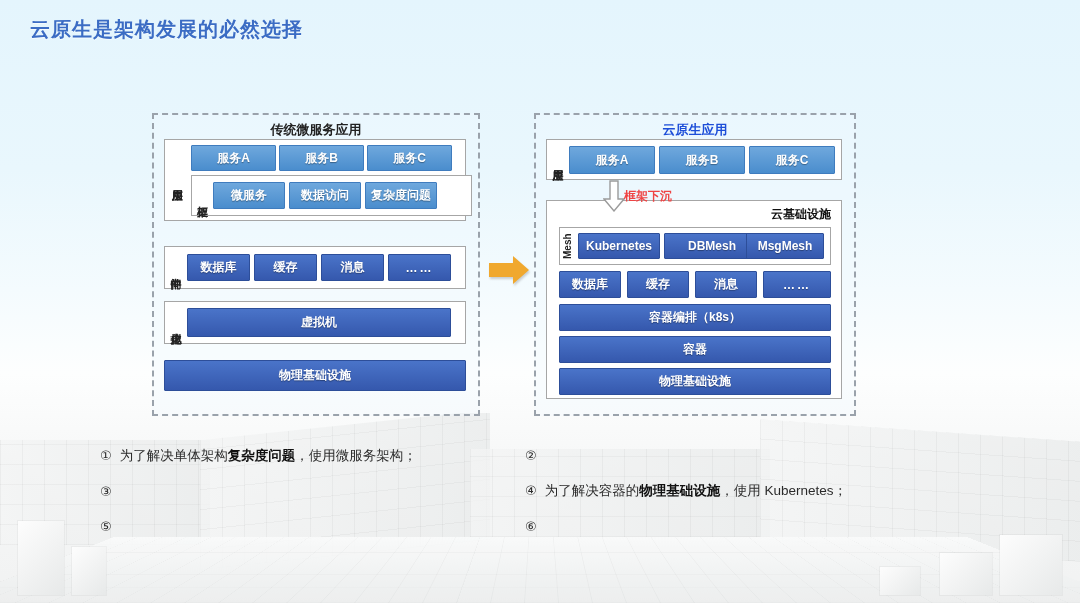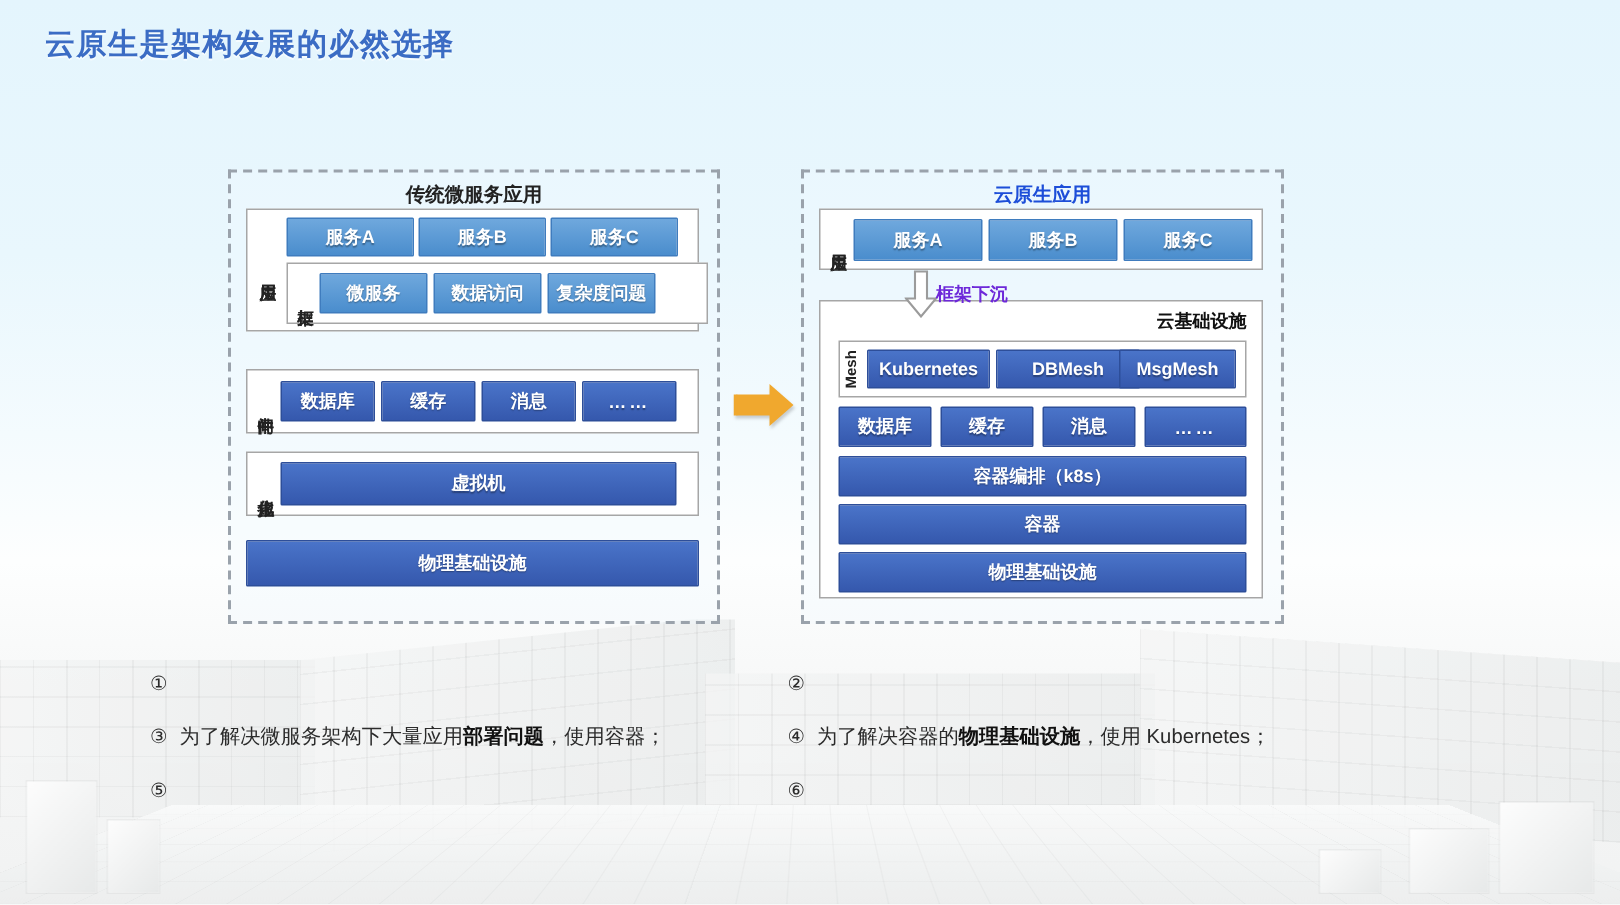--- a/index.html
+++ b/index.html
@@ -73,21 +73,21 @@
   .box.light{background:linear-gradient(to bottom,#6fa8dd,#4a8dcd);border:1px solid #3f7cbe;}
   .box.deep{background:linear-gradient(to bottom,#4a74c9,#3558ad);border:1px solid #2d4e99;}
   .box.dots{letter-spacing:2px;font-size:12px;}
 
   .arrow-right{
     position:absolute;left:489px;top:253px;width:42px;height:34px;
     filter:drop-shadow(1px 2px 1px rgba(0,0,0,.18));
   }
   .down-arrow{position:absolute;left:603px;top:180px;width:22px;height:32px;}
   .sink-label{
-    position:absolute;left:624px;top:188px;font-size:12px;font-weight:bold;color:#6d28d9;
+    position:absolute;left:624px;top:188px;font-size:12px;font-weight:bold;color:#ef4444;
     white-space:nowrap;
   }
   .infra-label{
     position:absolute;right:10px;top:5px;font-size:12px;font-weight:bold;color:#111;
   }
 
   
   .bullets{position:absolute;left:0;top:448px;width:1080px;}
   .bcol{position:absolute;top:0;}
   .bcol.l{left:100px;width:430px;}
@@ -191,24 +191,24 @@
   <svg width="22" height="32" viewBox="0 0 22 32">
     <path d="M7 1 L15 1 L15 19 L21 19 L11 31 L1 19 L7 19 Z" fill="#ffffff" stroke="#9b9b9b" stroke-width="1.4"></path>
   </svg>
 </div>
 <div class="sink-label">框架下沉</div>
 
 <div class="bullets">
   <div class="bcol l" id="notes-left">
       <div class="bullet">
         <span class="bnum">①</span>
+        <span class="btext">为了解决单体架构<b>复杂度问题</b>，使用微服务架构；</span>
       </div>
       <div class="bullet">
         <span class="bnum">③</span>
-        <span class="btext">为了解决微服务架构下大量应用<b>部署问题</b>，使用容器；</span>
       </div>
       <div class="bullet">
         <span class="bnum">⑤</span>
       </div>
     </div>
   <div class="bcol r" id="notes-right">
       <div class="bullet">
         <span class="bnum">②</span>
       </div>
       <div class="bullet">

